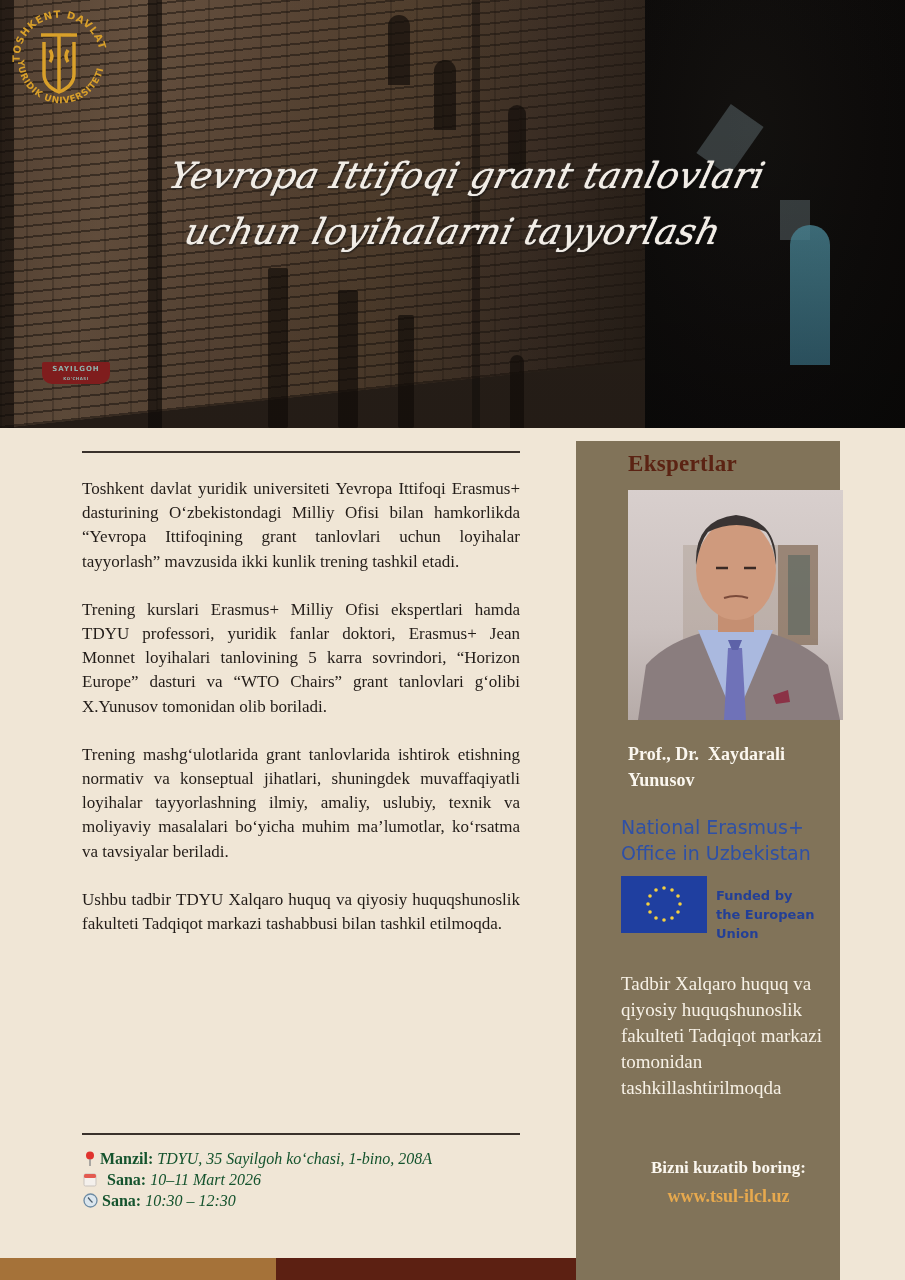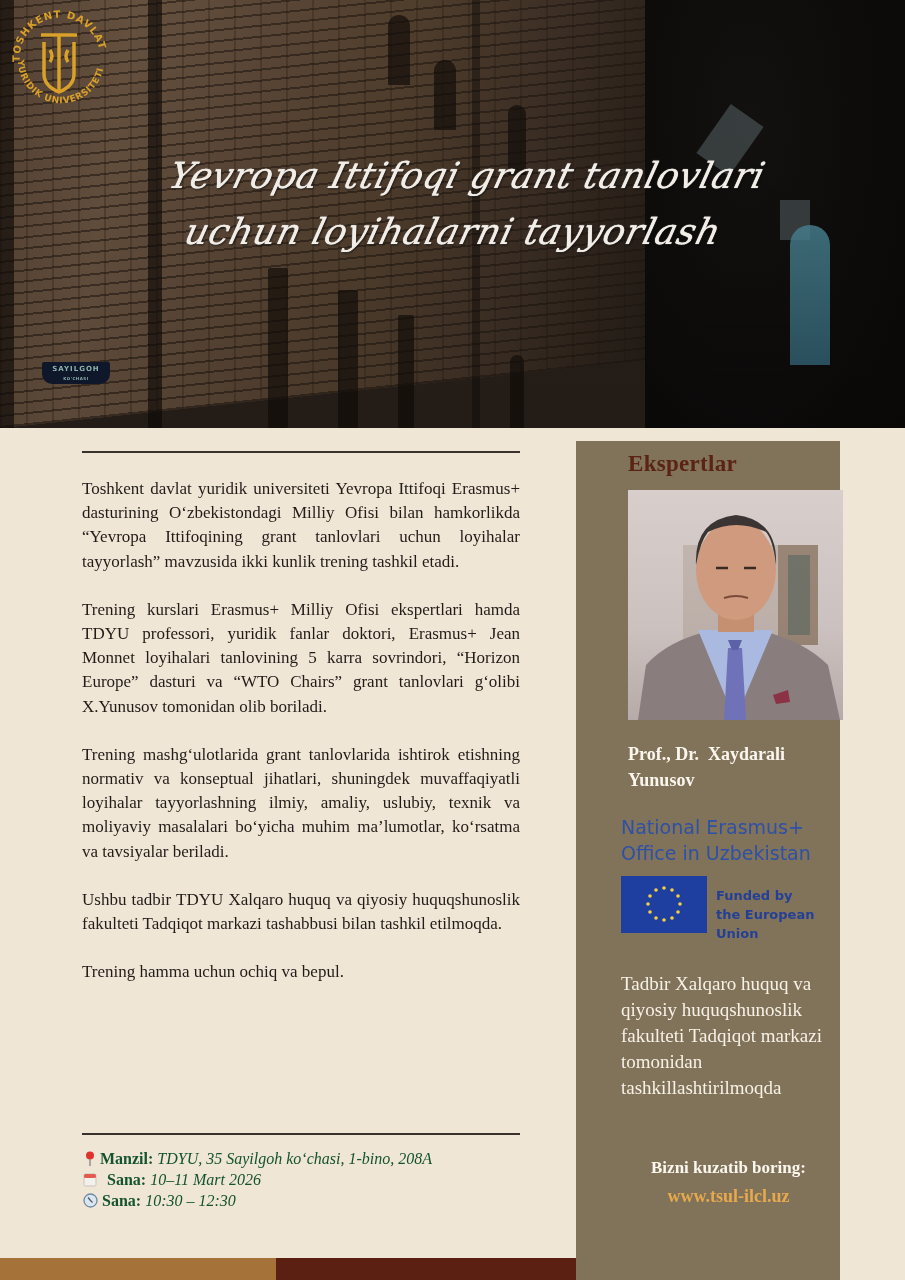--- a/index.html
+++ b/index.html
@@ -28,21 +28,21 @@
     position: absolute; right: 0; top: 0; width: 260px; height: 428px;
     background: radial-gradient(ellipse at 40% 30%, #141210 0%, #0e0c0b 60%, #0a0908 100%);
   }
   .sky-patch { position: absolute; background: #5f6b70; opacity: 0.55; }
   .dome { position: absolute; left: 790px; top: 225px; width: 40px; height: 140px;
     background: linear-gradient(180deg, #4f8fa0, #3a6f82); border-radius: 20px 20px 0 0; opacity: 0.8; }
   .hero-shade { position: absolute; inset: 0; background: linear-gradient(180deg, rgba(0,0,0,0.05), rgba(0,0,0,0.15)); }
 
   .street-sign {
     position: absolute; left: 42px; top: 362px; width: 68px; height: 22px;
-    background: #0f172a; border-radius: 2px 2px 10px 10px;
+    background: #7f1d1d; border-radius: 2px 2px 10px 10px;
     color: #8fb3ae; font: bold 7px "DejaVu Sans", sans-serif; letter-spacing: 1px;
     text-align: center; line-height: 14px;
   }
   .street-sign small { display: block; font-size: 4px; line-height: 5px; letter-spacing: 0.5px; }
 
   .logo { position: absolute; left: 4px; top: 4px; width: 110px; height: 110px; }
 
   .hero-title {
     position: absolute; left: 160px; top: 148px; width: 600px;
     text-align: center; color: #f2ede6;
@@ -162,21 +162,20 @@
   </h1>
 </div>
 
 <div class="divider" style="top:451px;"></div>
 
 <div class="content">
   <p class="para">Toshkent davlat yuridik universiteti Yevropa Ittifoqi Erasmus+ dasturining O‘zbekistondagi Milliy Ofisi bilan hamkorlikda “Yevropa Ittifoqining grant tanlovlari uchun loyihalar tayyorlash” mavzusida ikki kunlik trening tashkil etadi.</p>
   <p class="para">Trening kurslari Erasmus+ Milliy Ofisi ekspertlari hamda TDYU professori, yuridik fanlar doktori, Erasmus+ Jean Monnet loyihalari tanlovining 5 karra sovrindori, “Horizon Europe” dasturi va “WTO Chairs” grant tanlovlari g‘olibi X.Yunusov tomonidan olib boriladi.</p>
   <p class="para">Trening mashg‘ulotlarida grant tanlovlarida ishtirok etishning normativ va konseptual jihatlari, shuningdek muvaffaqiyatli loyihalar tayyorlashning ilmiy, amaliy, uslubiy, texnik va moliyaviy masalalari bo‘yicha muhim ma’lumotlar, ko‘rsatma va tavsiyalar beriladi.</p>
   <p class="para">Ushbu tadbir TDYU Xalqaro huquq va qiyosiy huquqshunoslik fakulteti Tadqiqot markazi tashabbusi bilan tashkil etilmoqda.</p>
-  <p class="para">Trening hamma uchun ochiq va bepul.</p>
 </div>
 
 <div class="divider" style="top:1133px;"></div>
 
 <div class="info">
   <div class="info-row">
     <span class="ico">
       <svg width="10" height="16" viewBox="0 0 10 16">
           <circle cx="5" cy="4.5" r="4" fill="#e0332e"></circle>
           <line x1="5" y1="8" x2="5" y2="15" stroke="#8a8a8a" stroke-width="1.4"></line>

